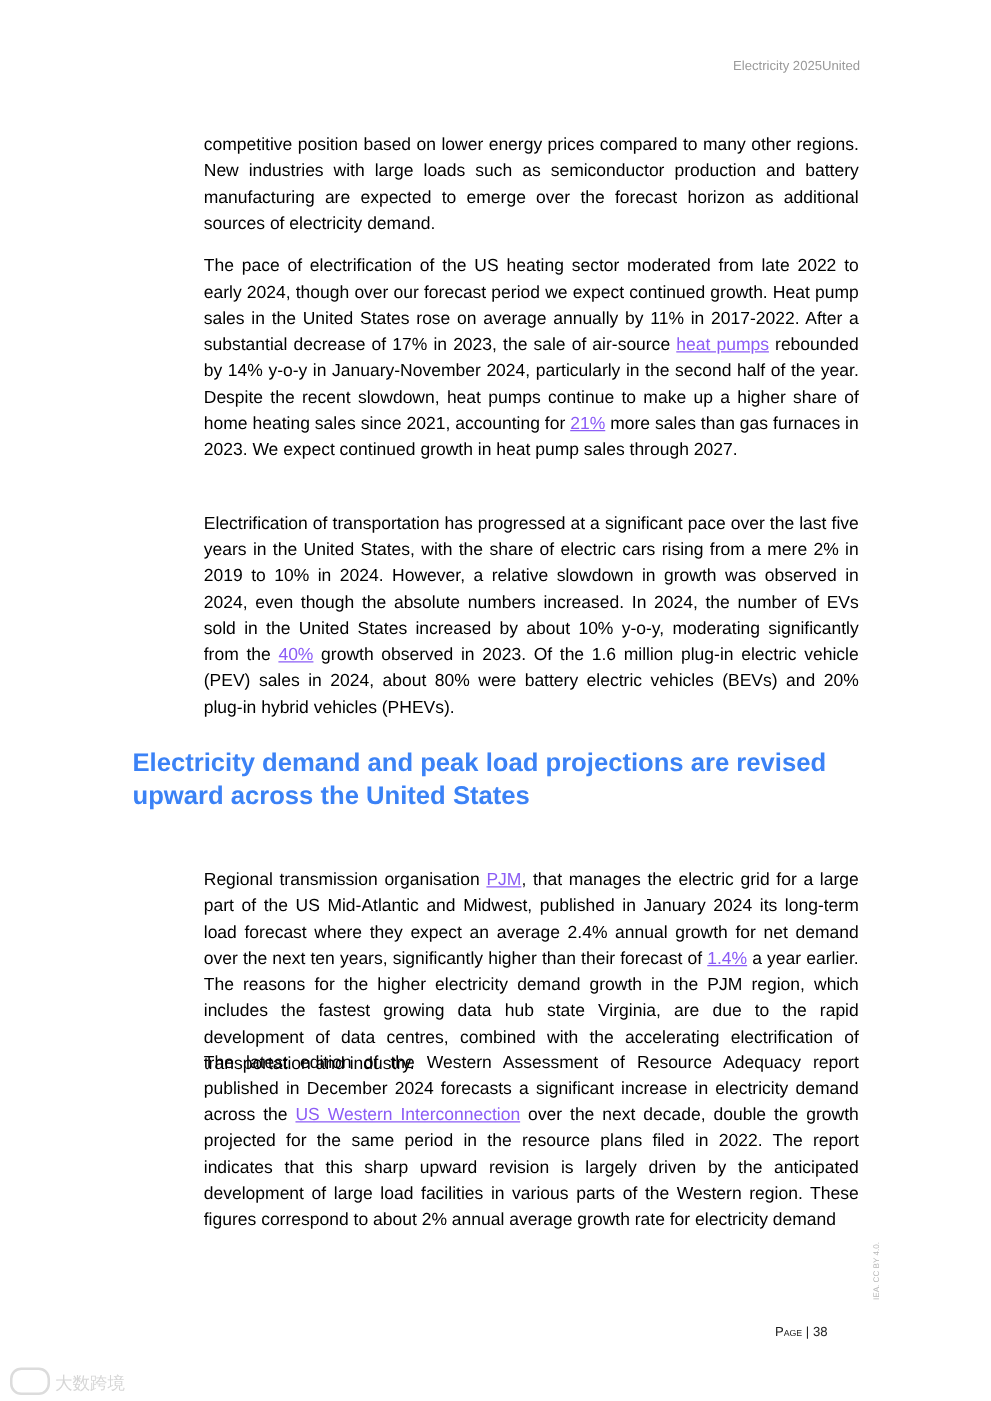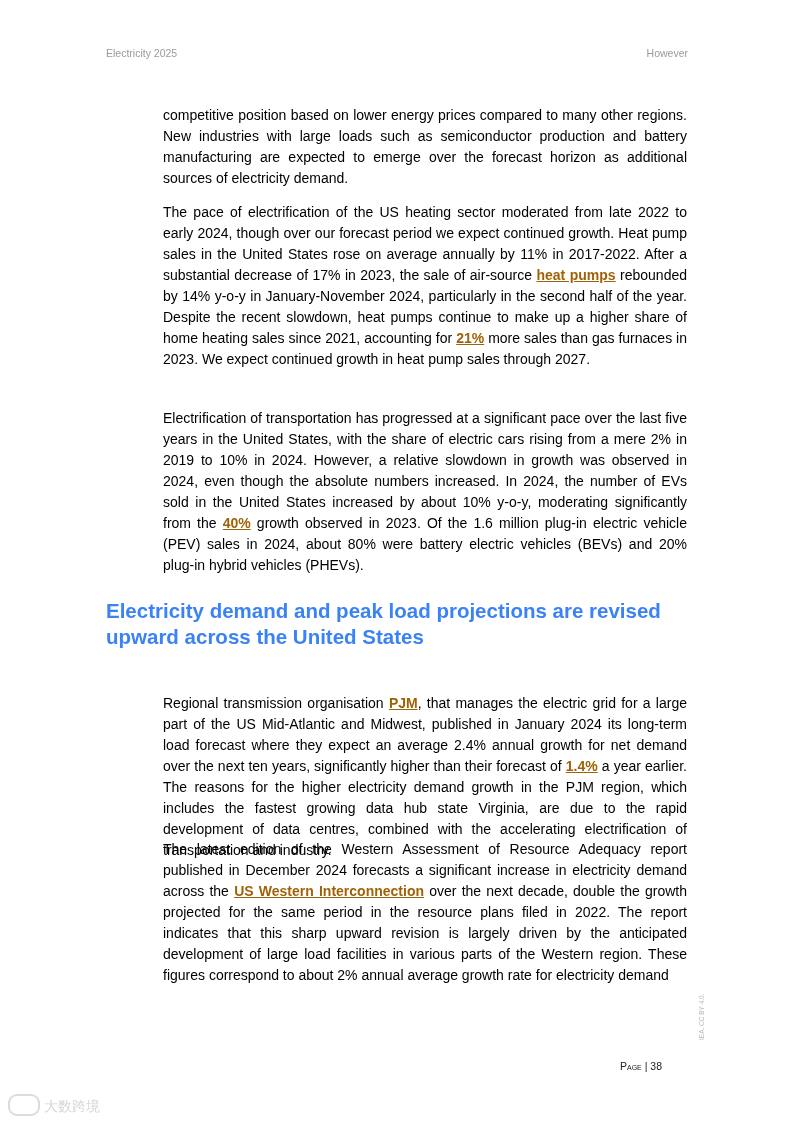--- a/index.html
+++ b/index.html
@@ -2,29 +2,29 @@
 <html><head>
   <meta charset="utf-8">
   <style>
     html, body { margin: 0; padding: 0; background: #ffffff; }
     body {
       width: 793px; height: 1121px; position: relative; overflow: hidden;
       font-family: "Liberation Sans", sans-serif; color: #000;
     }
     .running-header {
       position: absolute; top: 47px; left: 106px; width: 582px;
-      display: flex; justify-content: space-between;
+      display: flex; justify-content: flex-end;
       font-size: 10.5px; color: #9a9a9a;
     }
     .body-col {
       position: absolute; left: 163px; width: 524px;
       font-size: 14px; line-height: 21px; text-align: justify;
     }
     .para { margin: 0; }
-    a.link { color: #a16207; text-decoration: underline; font-weight: bold; }
+    a.link { color: #8b5cf6; text-decoration: underline; }
     .heading {
       position: absolute; left: 106px; top: 598px; width: 590px;
       font-size: 20.5px; line-height: 26px; font-weight: bold; color: #3b82f6; margin: 0;
     }
     .page-num {
       position: absolute; top: 1060px; left: 0; width: 662px; text-align: right;
       font-size: 10.5px; color: #222;
     }
     .page-num .sc { font-variant: small-caps; }
     .license {
@@ -38,21 +38,21 @@
     }
     .watermark .logo {
       width: 28px; height: 18px; border: 2px solid #dcdcdc; border-radius: 9px;
     }
   </style>
 </head>
 <body>
 
 <div class="running-header">
   <span>Electricity 2025</span>
-  <span>However</span>
+  <span>United</span>
 </div>
 
 <div class="body-col" style="top:105px;">
   <p class="para">competitive position based on lower energy prices compared to many other regions. New industries with large loads such as semiconductor production and battery manufacturing are expected to emerge over the forecast horizon as additional sources of electricity demand.</p>
 </div>
 
 <div class="body-col" style="top:202px;">
   <p class="para"><span>The pace of electrification of the US heating sector moderated from late 2022 to early 2024, though over our forecast period we expect continued growth. Heat pump sales in the United States rose on average annually by 11% in 2017-2022. After a substantial decrease of 17% in 2023, the sale of air-source </span><a class="link">heat pumps</a><span> rebounded by 14% y-o-y in January-November 2024, particularly in the second half of the year. Despite the recent slowdown, heat pumps continue to make up a higher share of home heating sales since 2021, accounting for </span><a class="link">21%</a><span> more sales than gas furnaces in 2023. We expect continued growth in heat pump sales through 2027.</span></p>
 </div>
 

